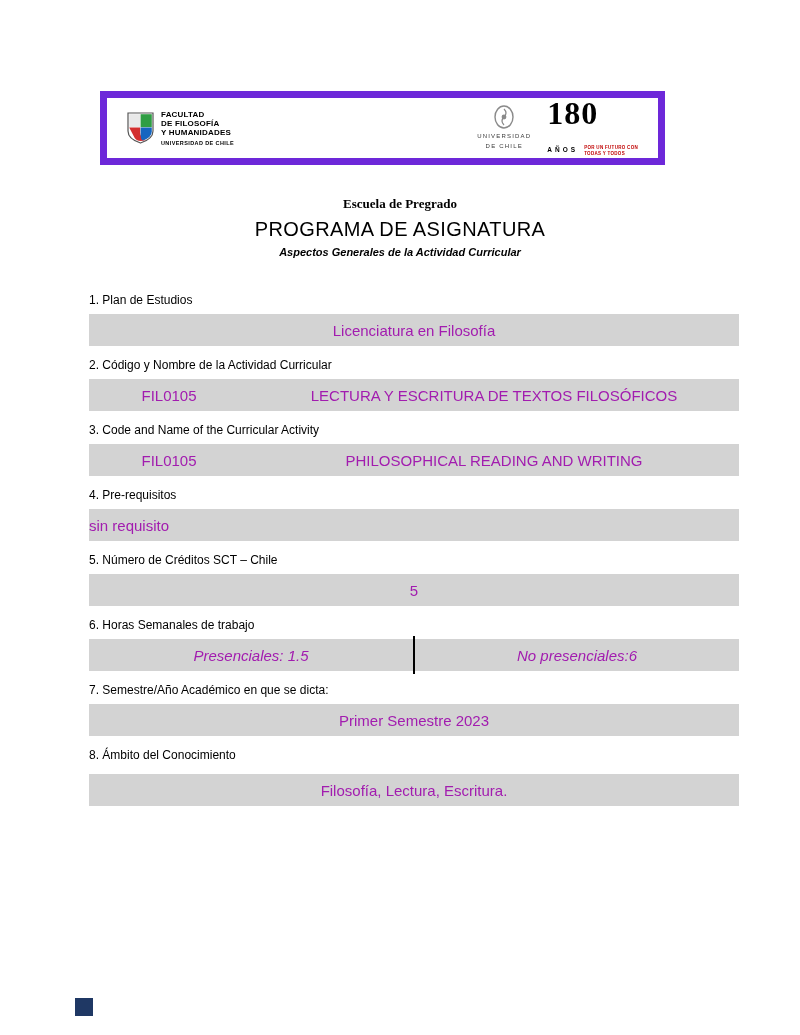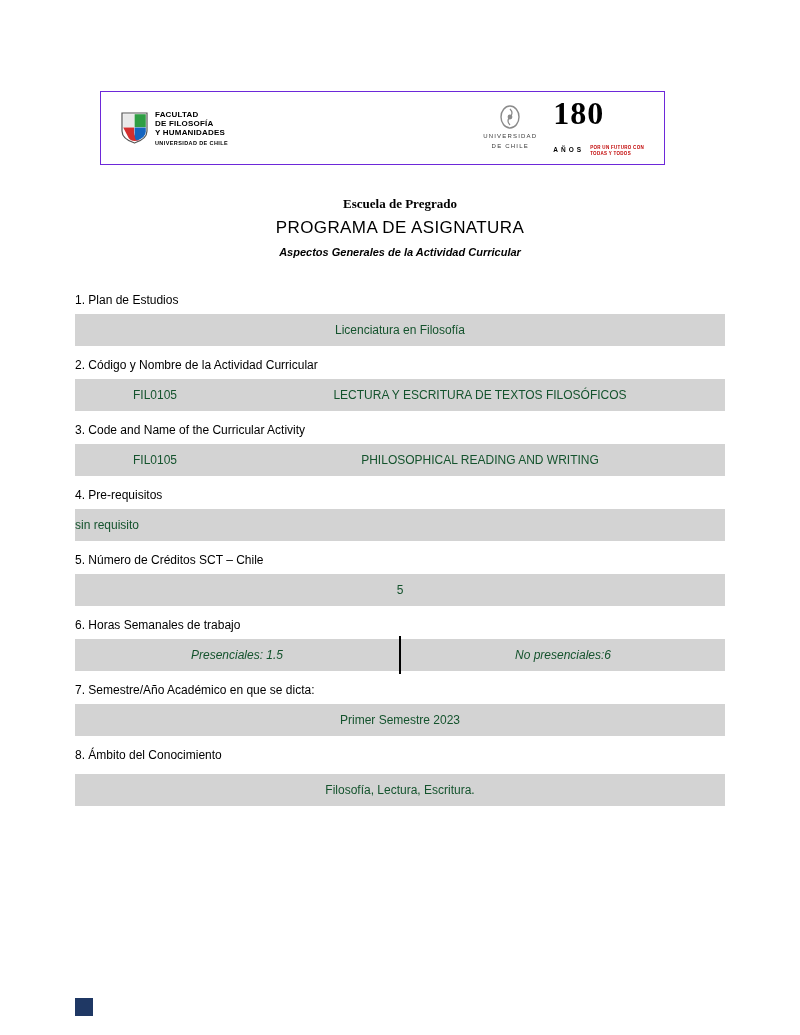--- a/index.html
+++ b/index.html
@@ -6,21 +6,21 @@
   html,body { background:#ffffff; }
   .page {
     position:relative; width:800px; height:1035px; background:#ffffff;
     font-family:"Liberation Sans", sans-serif; color:#000; overflow:hidden;
     margin:0 auto;
   }
 
   
   .header-box {
     position:absolute; left:100px; top:91px; width:565px; height:74px;
-    border:1px solid #6d28d9; background:#fff;
+    border:7px solid #6d28d9; background:#fff;
     display:flex; align-items:center; justify-content:space-between;
     padding:0 20px;
   }
   .faculty-logo { display:flex; align-items:center; gap:7px; }
   .faculty-text { line-height:1.15; }
   .faculty-text .fl { font-size:8px; font-weight:bold; letter-spacing:.2px; }
   .faculty-text .fl-small { font-size:5.5px; font-weight:bold; letter-spacing:.4px; margin-top:2px; }
 
   .right-logos { display:flex; align-items:center; gap:16px; }
   .seal-block { display:flex; flex-direction:column; align-items:center; }
@@ -31,34 +31,34 @@
   .anniv-word { font-size:6.5px; font-weight:bold; letter-spacing:3px; padding-top:1px; }
   .anniv-slogan { font-size:4.5px; line-height:1.3; color:#c00000; font-weight:bold; letter-spacing:.3px; }
 
   
   .title-school {
     position:absolute; top:196px; left:0; width:100%; text-align:center;
     font-family:"Liberation Serif", serif; font-weight:bold; font-size:13px;
   }
   .title-program {
     position:absolute; top:218px; left:0; width:100%; text-align:center;
-    font-size:17px; letter-spacing:.4px;
+    font-size:20px; letter-spacing:.4px;
   }
   .title-subtitle {
     position:absolute; top:246px; left:0; width:100%; text-align:center;
     font-size:11px; font-style:italic; font-weight:600;
   }
 
   
-  .content { position:absolute; left:75px; top:292px; width:650px; }
+  .content { position:absolute; left:89px; top:292px; width:650px; }
   .section { margin-bottom:11px; }
   .section .label { font-size:12px; line-height:16px; height:16px; margin-bottom:6px; }
   .bar {
     height:32px; background:#d3d3d3; display:flex; align-items:center;
-    justify-content:center; font-size:12px; color:#14532d; overflow:visible;
+    justify-content:center; font-size:15px; color:#a21caf; overflow:visible;
   }
   .bar.align-left { justify-content:flex-start; padding-left:0; }
   .bar .code-cell { width:160px; display:flex; align-items:center; justify-content:center; }
   .bar .name-cell { flex:1; display:flex; align-items:center; justify-content:center; }
   .bar .half-cell { flex:1; display:flex; align-items:center; justify-content:center; font-style:italic; }
   .bar .v-divider { width:2px; height:38px; background:#000; flex:0 0 2px; }
 
   
   .footer-marker {
     position:absolute; left:75px; top:998px; width:18px; height:18px;

